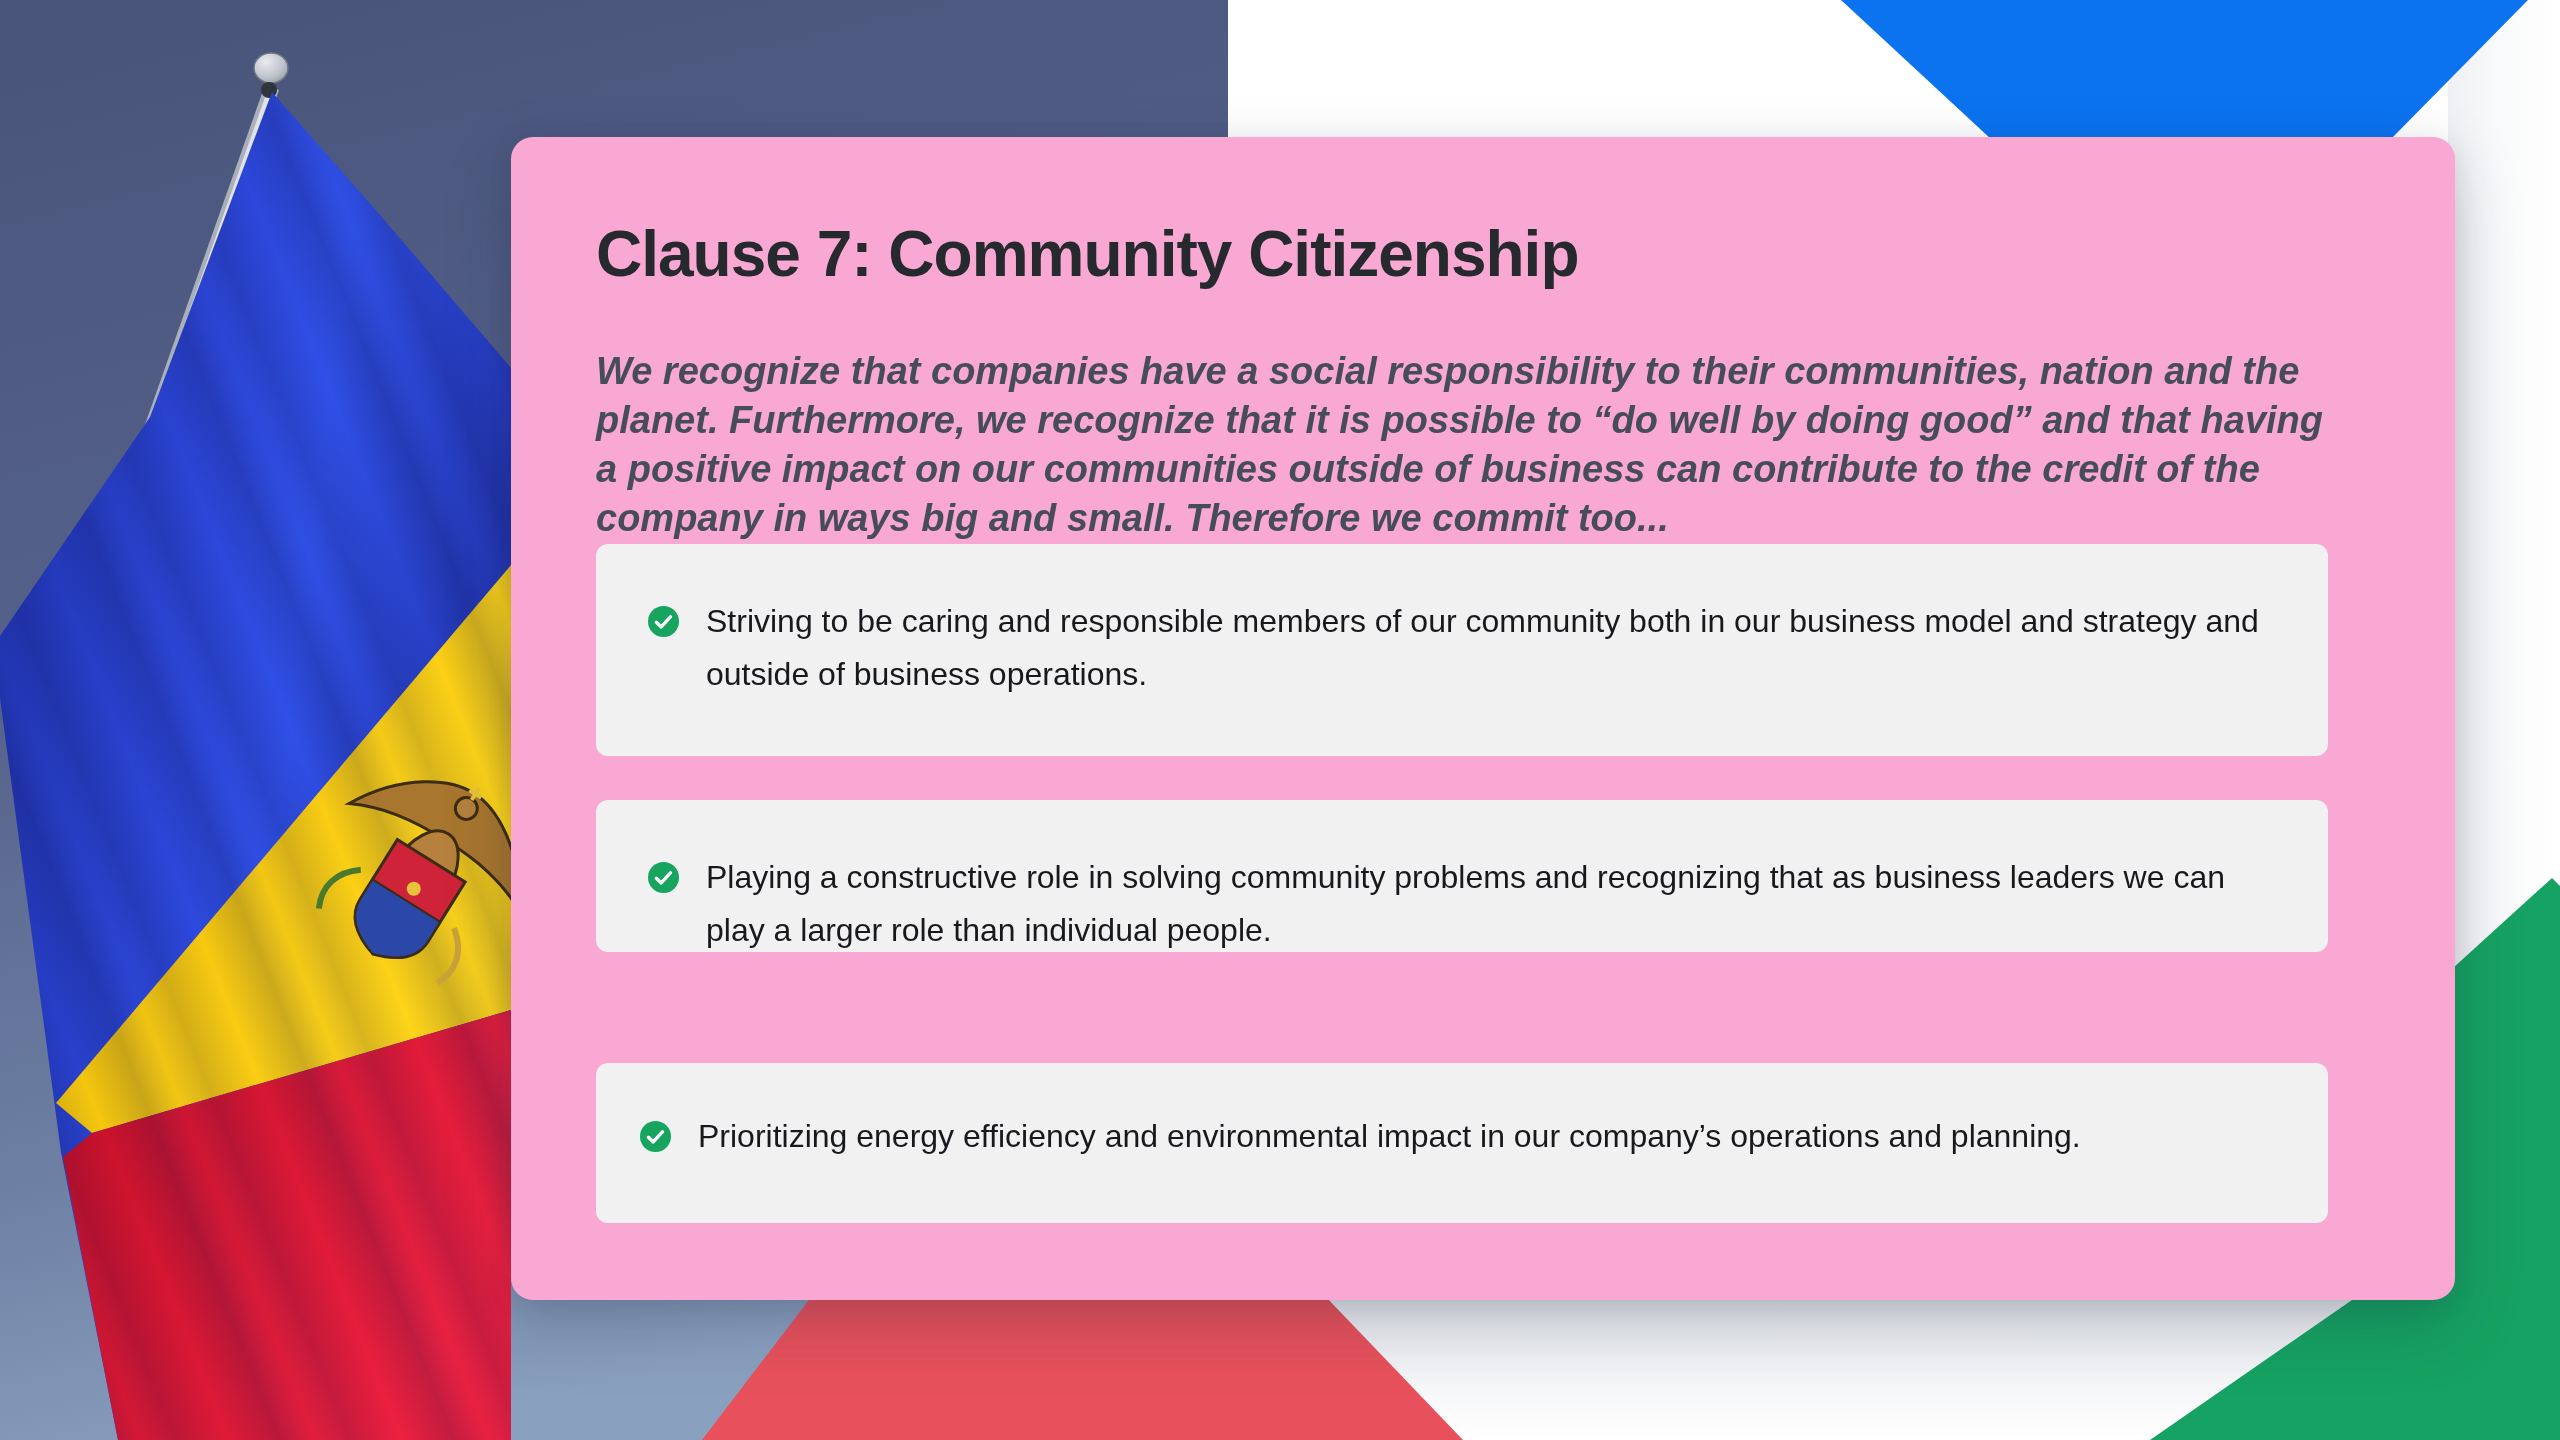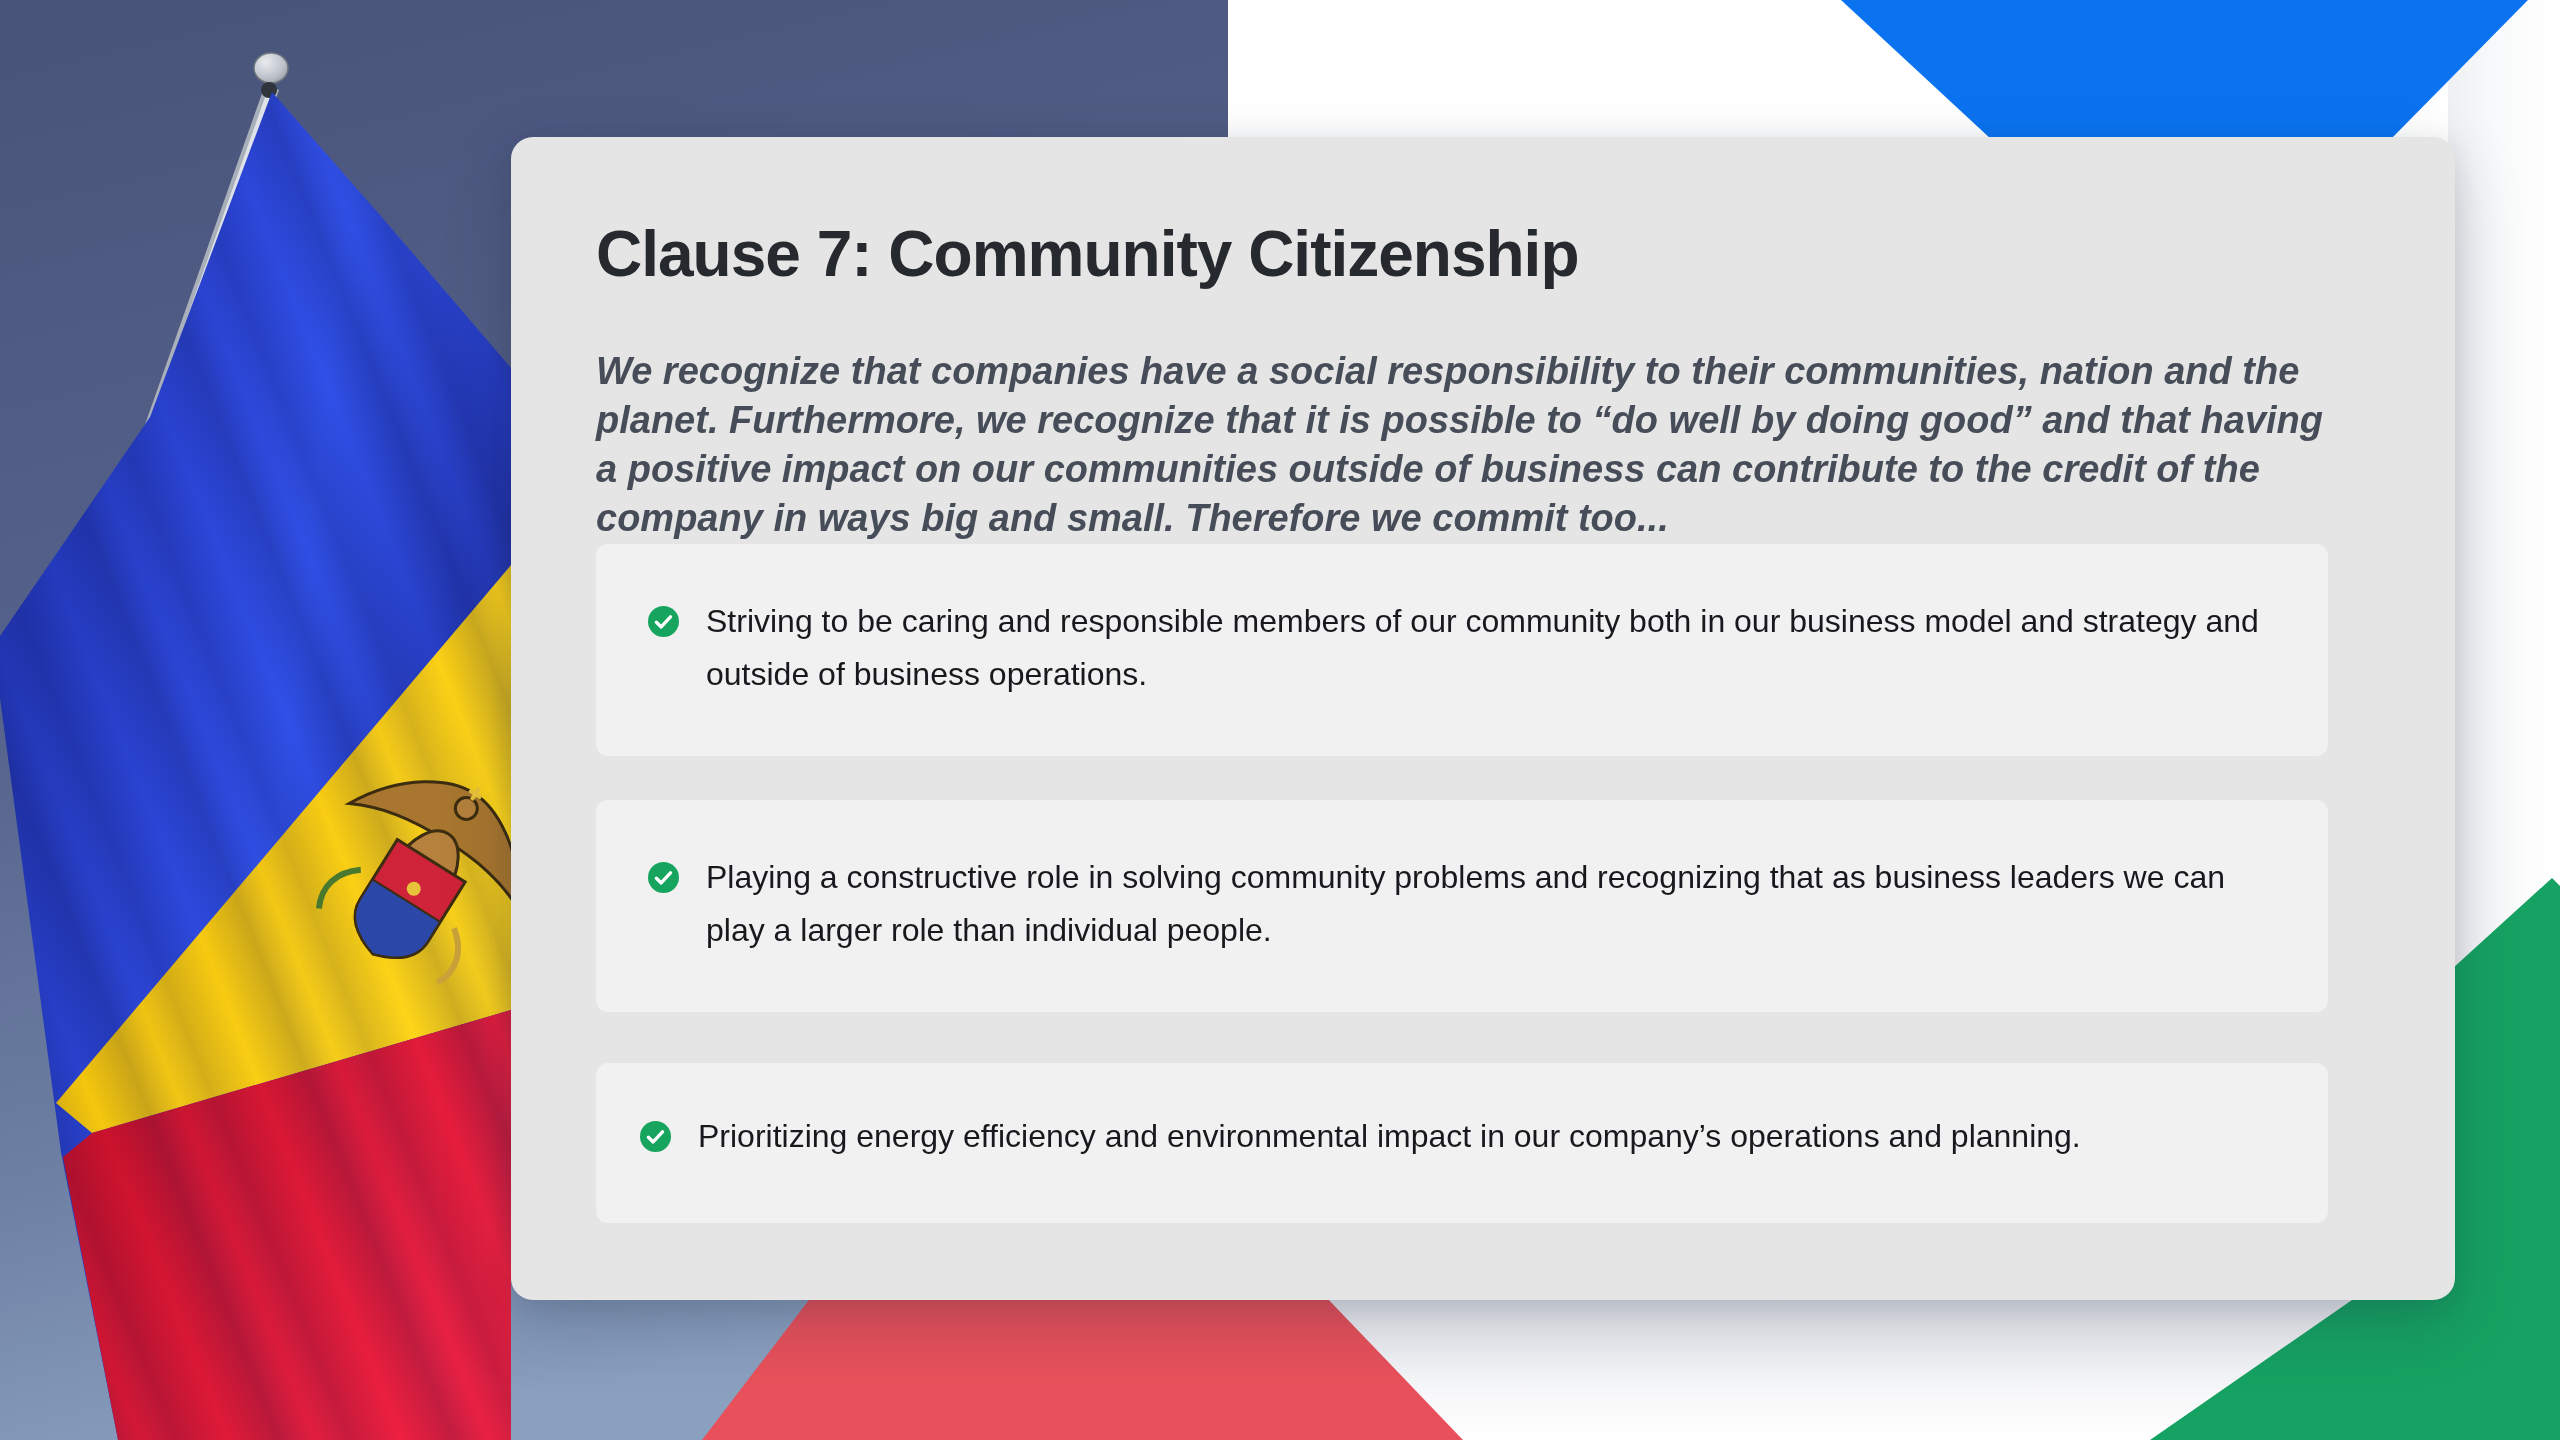--- a/index.html
+++ b/index.html
@@ -19,38 +19,38 @@
   
   .photo{position:absolute;left:0;top:0;width:1228px;height:1440px;z-index:2;}
   
   .shape{position:absolute;left:0;top:0;width:2560px;height:1440px;z-index:3;}
   .shape-blue{background:#0b73f0;clip-path:polygon(1841px 0px,2528px 0px,2390px 140px,1992px 140px);}
   .shape-green{background:#16a262;clip-path:polygon(2552px 878px,2560px 886px,2560px 1440px,2150px 1440px,2453px 1230px,2453px 968px);}
   .shape-salmon{background:#e8515b;clip-path:polygon(812px 1296px,1325px 1296px,1463px 1440px,702px 1440px);}
   
   .card{
     position:absolute;left:511px;top:137px;width:1944px;height:1163px;z-index:5;
-    background:#e5e5e5;border-radius:22px;
+    background:#f9a8d4;border-radius:22px;
     box-shadow:0 26px 70px rgba(25,35,60,.20),0 6px 24px rgba(25,35,60,.10);
   }
   .card-title{
     position:absolute;left:85px;top:82px;margin:0;
     font-size:64px;font-weight:700;letter-spacing:-1px;color:#26292e;line-height:1.1;
   }
   .card-intro{
     position:absolute;left:85px;top:210px;width:1740px;margin:0;
     font-size:38px;font-style:italic;font-weight:600;color:#474d58;line-height:49px;
   }
   .commit-box{
     position:absolute;left:85px;width:1732px;box-sizing:border-box;
     background:#f1f1f2;border-radius:12px;
     display:flex;align-items:flex-start;gap:27px;
   }
   .commit-box.b1{top:407px;height:212px;padding:51px 40px 8px 52px;}
-  .commit-box.b2{top:663px;height:212px;padding:51px 40px 0 52px;}
+  .commit-box.b2{top:663px;height:152px;padding:51px 40px 0 52px;}
   .commit-box.b3{top:926px;height:160px;padding:47px 40px 0 44px;}
   .check-icon{width:31px;height:31px;flex:0 0 31px;margin-top:11px;}
   .commit-text{font-size:32px;line-height:53px;color:#17191d;max-width:1600px;}
 </style>
 </head>
 <body>
 
 <div class="grad-right"></div>
 <div class="grad-bottom"></div>
 

